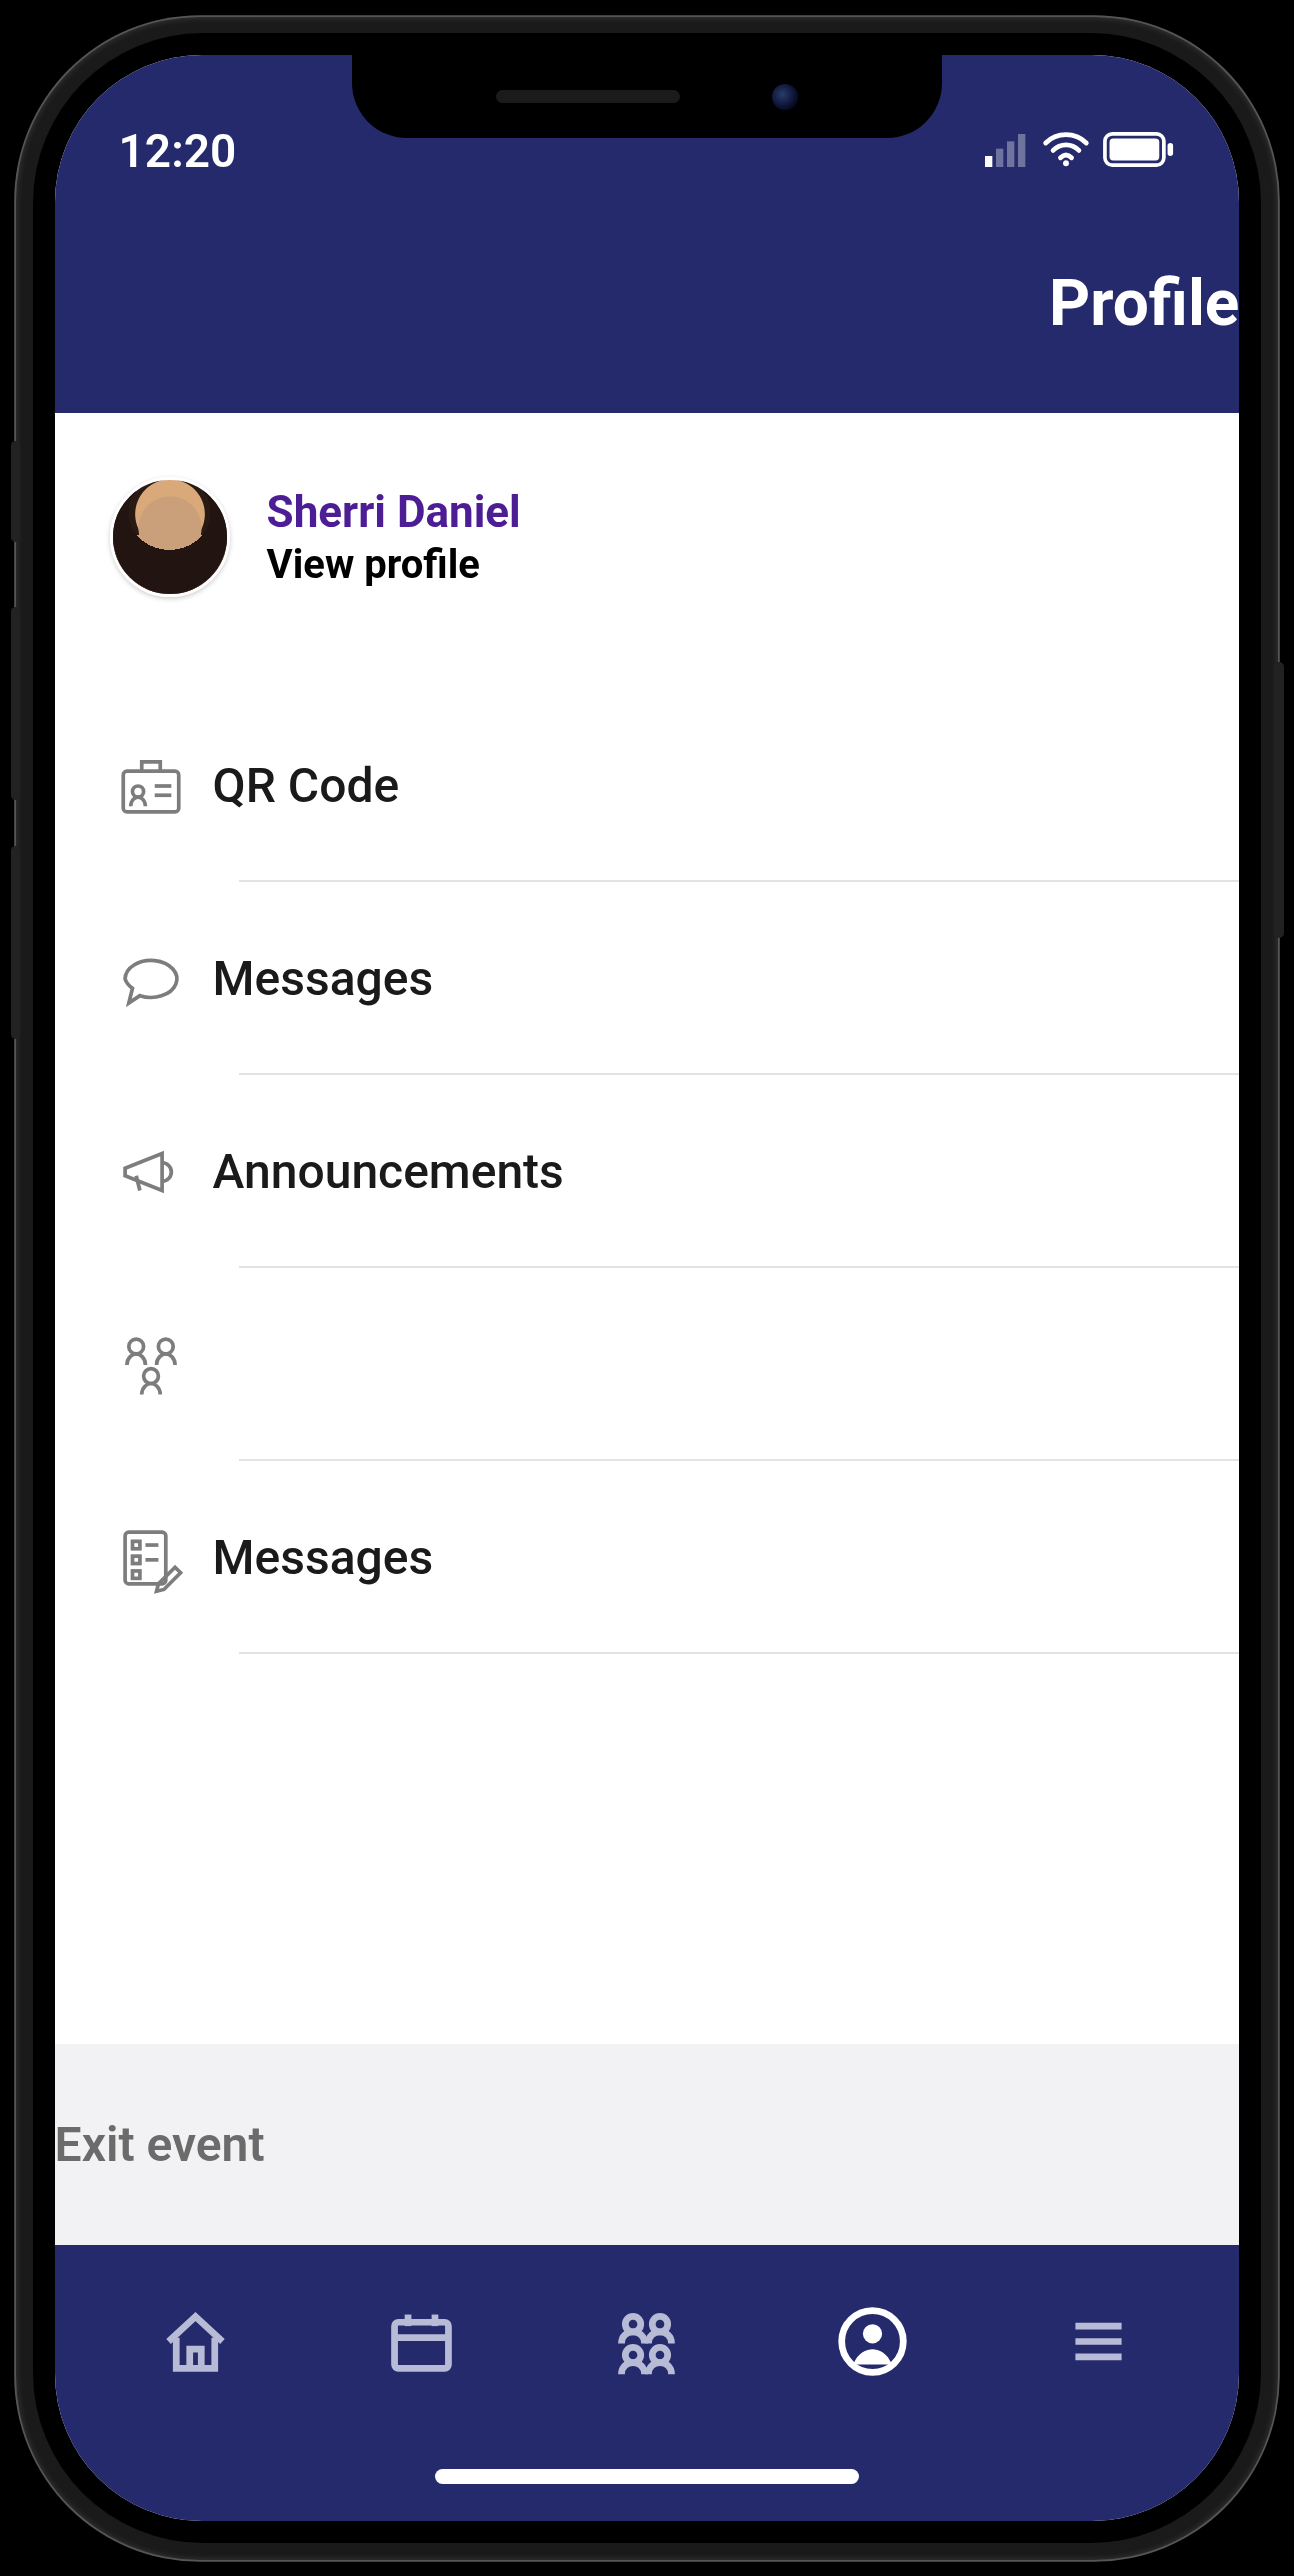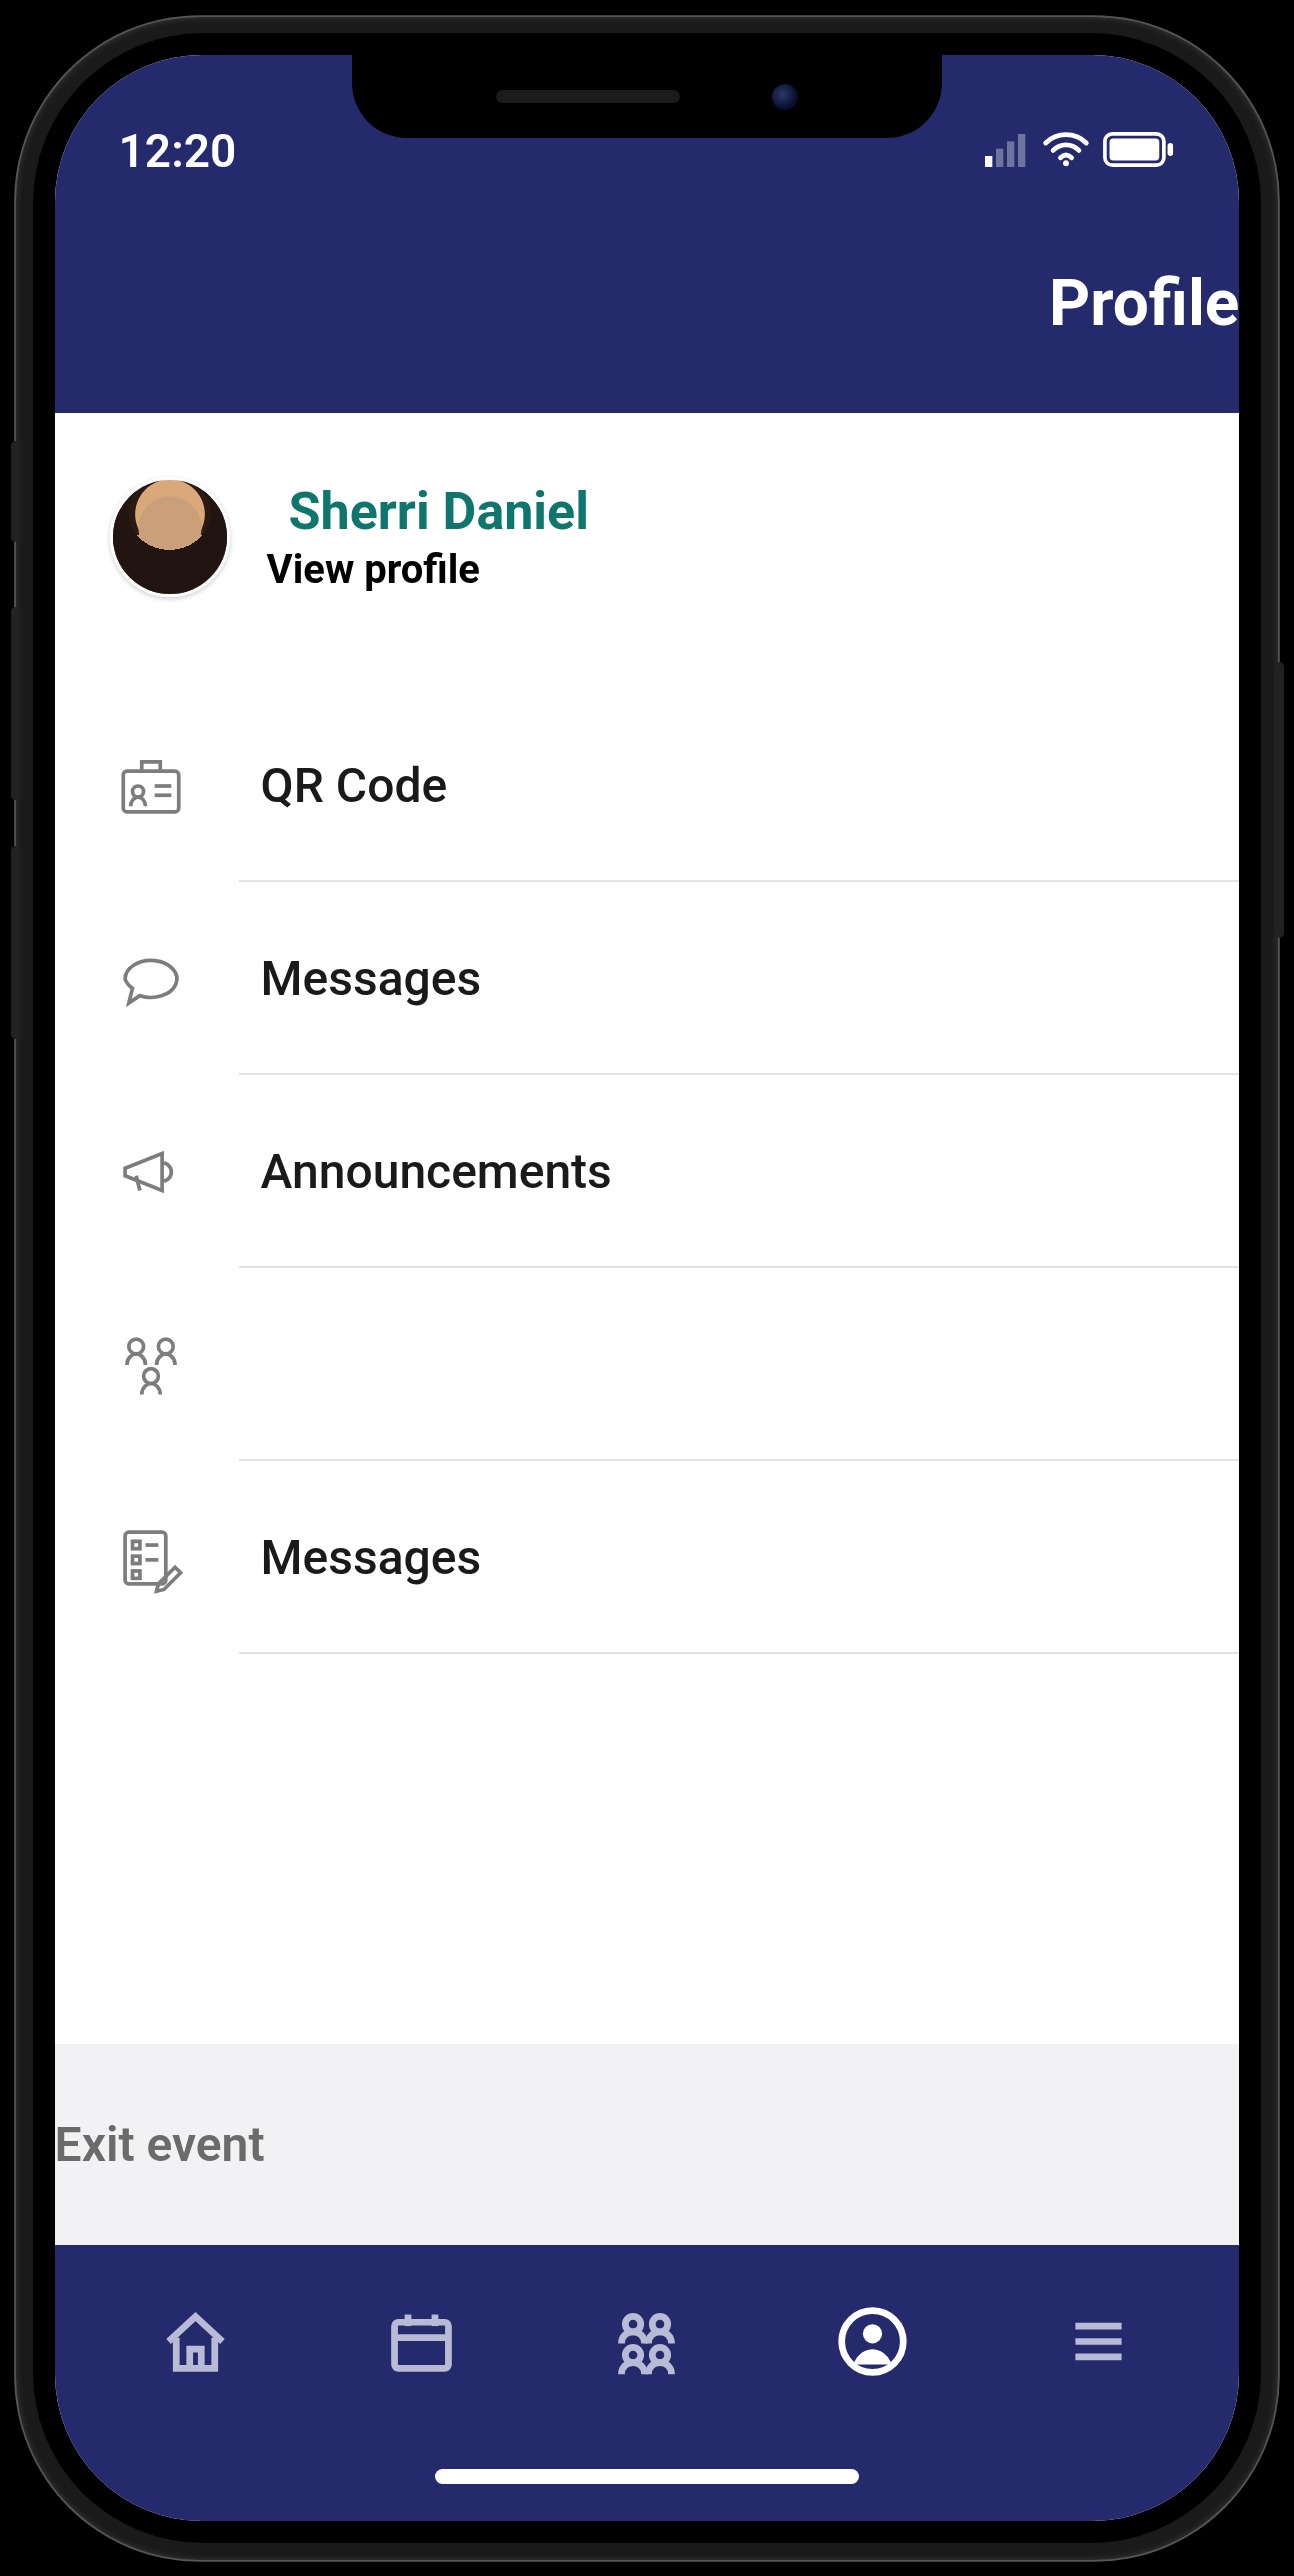--- a/index.html
+++ b/index.html
@@ -123,39 +123,38 @@
     content:"";
     position:absolute;
     inset:-5.5px;
     background:
       radial-gradient(ellipse 111px 101px at 50% 30%, transparent 0 41px, #221410 41px 100%);
     mix-blend-mode: normal;
     border-radius:50%;
   }
 
   .profile-text .name {
-    font-size: 52px;
+    font-size: 44px;
     font-weight: 700;
-    color: #0f766e;
-    margin-left: 22px;
+    color: #4c1d95;
   }
   .profile-text .link {
     font-size: 40px;
     font-weight: 700;
     color: #000000;
     margin-top: 3.7px;
   }
 
   .menu-list {
     padding: 37px 0 0 0;
   }
   .menu-item {
     display:flex;
     align-items:center;
-    gap: 68px;
+    gap: 20px;
     padding: 55px 55px;
     position:relative;
   }
   .menu-item::after{
     content:"";
     position:absolute;
     left: 184px; right: 0; bottom: 0;
     height: 1.8px;
     background: #e3e3e3;
   }

